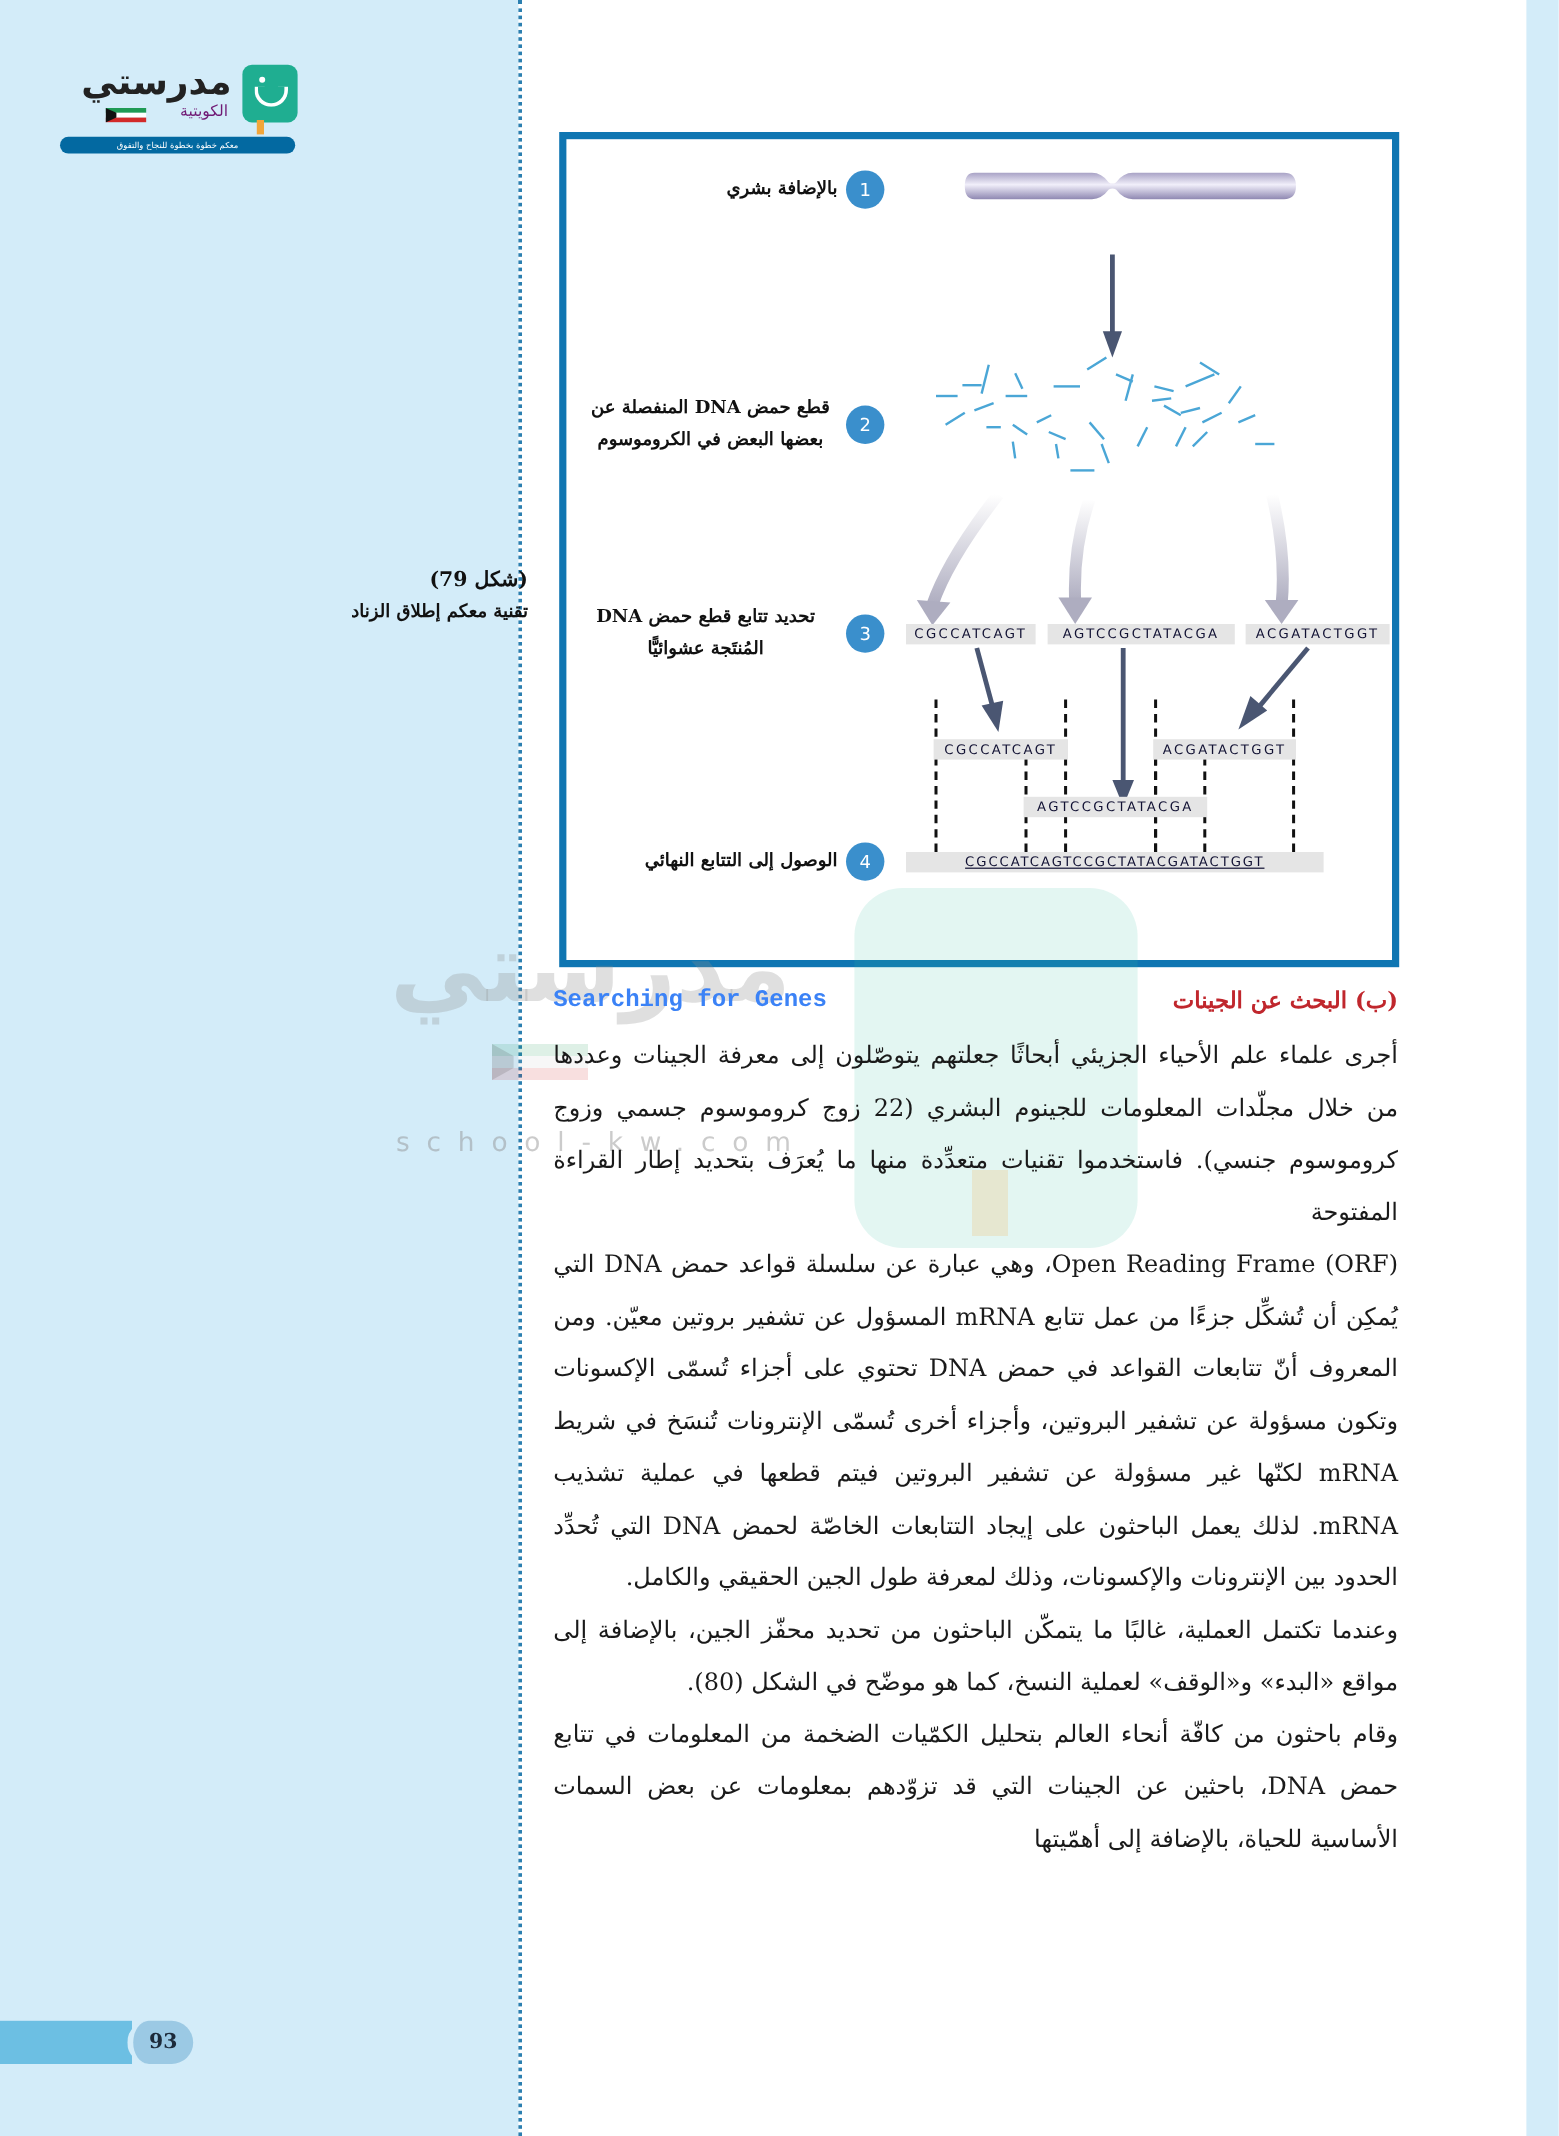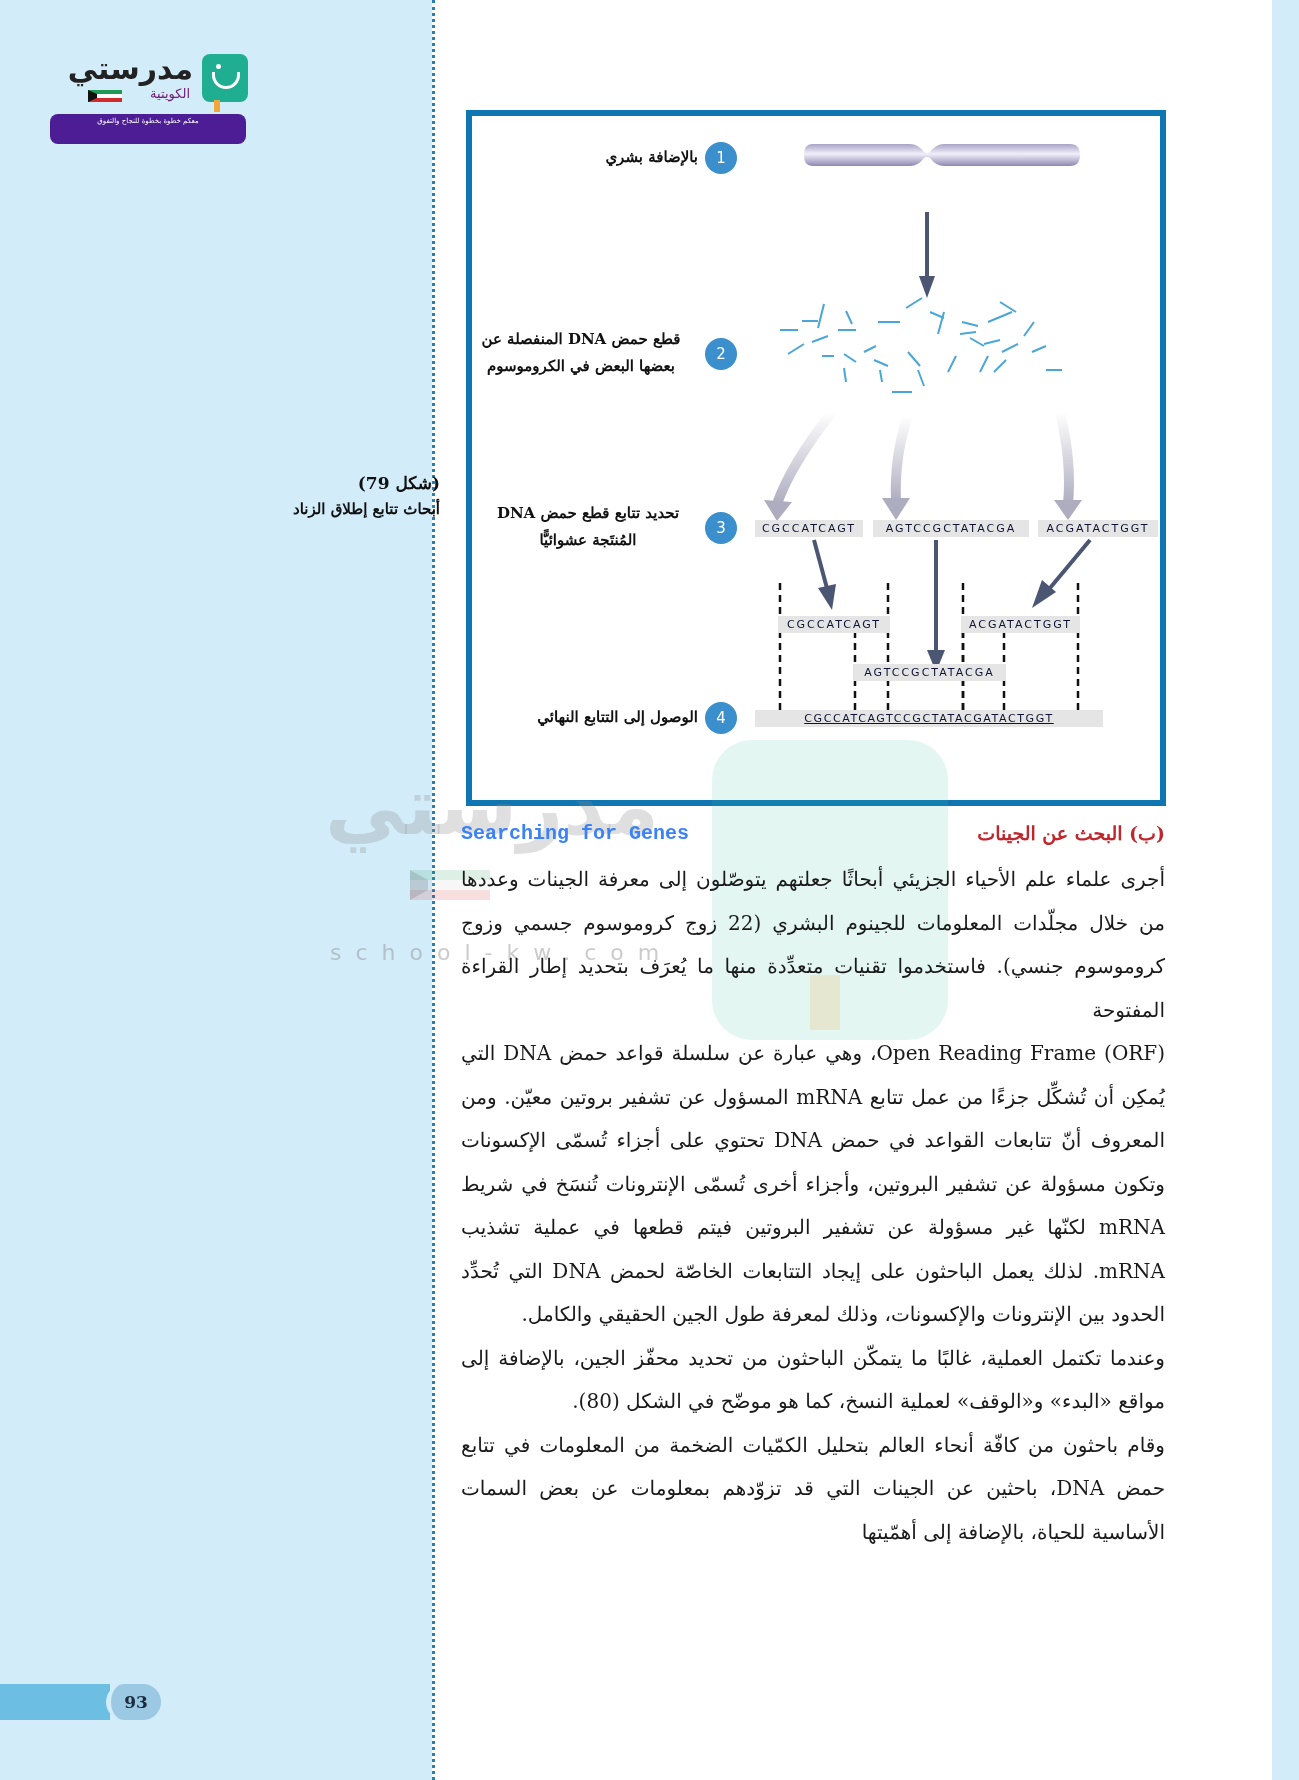--- a/index.html
+++ b/index.html
@@ -10,21 +10,21 @@
 
   
   .logo{position:absolute;left:48px;top:52px;width:200px;height:80px;}
   .logo-title{position:absolute;right:55px;top:0;font-family:"DejaVu Sans",sans-serif;font-weight:bold;font-size:30px;color:#222;direction:rtl;line-height:34px;}
   .logo-sub{position:absolute;right:58px;top:34px;font-family:"DejaVu Sans",sans-serif;font-size:13px;color:#701a75;direction:rtl;}
   .logo-flag{position:absolute;left:40px;top:38px;width:34px;height:12px;}
   .logo-badge{position:absolute;right:0;top:2px;width:46px;height:48px;background:#1fae91;border-radius:8px;}
   .logo-badge .eye{position:absolute;left:14px;top:10px;width:5px;height:5px;background:#fff;border-radius:50%;}
   .logo-badge .smile{position:absolute;left:10px;top:18px;width:22px;height:14px;border:3px solid #fff;border-top:none;border-radius:0 0 14px 14px;}
   .logo-badge .tab{position:absolute;left:12px;bottom:-10px;width:6px;height:12px;background:#f2a63a;}
-  .logo-tag{position:absolute;left:2px;top:62px;width:196px;height:30px;background:#4c1d95;border-radius:8px;color:#fff;font-family:"DejaVu Sans",sans-serif;font-size:7px;line-height:14px;text-align:center;direction:rtl;overflow:hidden;white-space:nowrap;}
+  .logo-tag{position:absolute;left:2px;top:62px;width:196px;height:14px;background:#0369a1;border-radius:8px;color:#fff;font-family:"DejaVu Sans",sans-serif;font-size:7px;line-height:14px;text-align:center;direction:rtl;overflow:hidden;white-space:nowrap;}
 
   .caption{position:absolute;left:180px;top:470px;width:260px;text-align:right;direction:rtl;font-weight:bold;color:#111;}
   .caption .num{font-size:17px;line-height:26px;}
   .caption .title{font-size:15px;line-height:26px;}
 
   
   .page-bar{position:absolute;left:0;top:1684px;width:110px;height:36px;background:#6cbfe3;}
   .page-pill{position:absolute;left:106px;top:1684px;width:50px;height:36px;background:#9bc9e4;border-radius:18px;border-left:5px solid #d3ecf9;text-align:center;line-height:36px;font-weight:bold;font-size:17px;color:#1c2a3a;}
 
   
@@ -68,21 +68,21 @@
   <div class="logo-badge">
     <div class="eye"></div>
       <div class="smile"></div>
       <div class="tab"></div>
   </div>
   <div class="logo-tag">معكم خطوة بخطوة للنجاح والتفوق</div>
 </div>
 
 <div class="caption">
   <div class="num">(شكل 79)</div>
-  <div class="title">أبحاث تتابع إطلاق الزناد</div>
+  <div class="title">تقنية معكم إطلاق الزناد</div>
 </div>
 
 <div class="diagram">
   <svg id="diagram-svg" width="688" height="684" viewBox="0 0 688 684">
     <defs>
       <linearGradient id="chromGrad" x1="0" y1="0" x2="0" y2="1">
         <stop offset="0" stop-color="#a9a3c6"></stop>
         <stop offset="0.45" stop-color="#f1effa"></stop>
         <stop offset="1" stop-color="#8f88b2"></stop>
       </linearGradient>
@@ -176,21 +176,21 @@
       <line x1="606" y1="467" x2="606" y2="600"></line>
     </g>
   </svg>
 
   <div class="step-circle" style="left:233px;top:26px;">1</div>
   <div class="step-circle" style="left:233px;top:222px;">2</div>
   <div class="step-circle" style="left:233px;top:396px;">3</div>
   <div class="step-circle" style="left:233px;top:586px;">4</div>
 
   <div class="step-label" style="right:462px;top:28px;">بالإضافة بشري</div>
-  <div class="step-label" style="right:466px;top:210px;width:226px;padding-left:37px;">
+  <div class="step-label" style="right:455px;top:210px;width:226px;padding-left:37px;">
     <div>قطع حمض DNA المنفصلة عن</div>
     <div>بعضها البعض في الكروموسوم</div>
   </div>
   <div class="step-label" style="right:462px;top:384px;width:220px;">
     <div>تحديد تتابع قطع حمض DNA</div>
     <div>المُنتَجة عشوائيًّا</div>
   </div>
   <div class="step-label" style="right:462px;top:588px;">الوصول إلى التتابع النهائي</div>
 
   <div class="seq" style="left:283px;top:404px;width:108px;">CGCCATCAGT</div>

